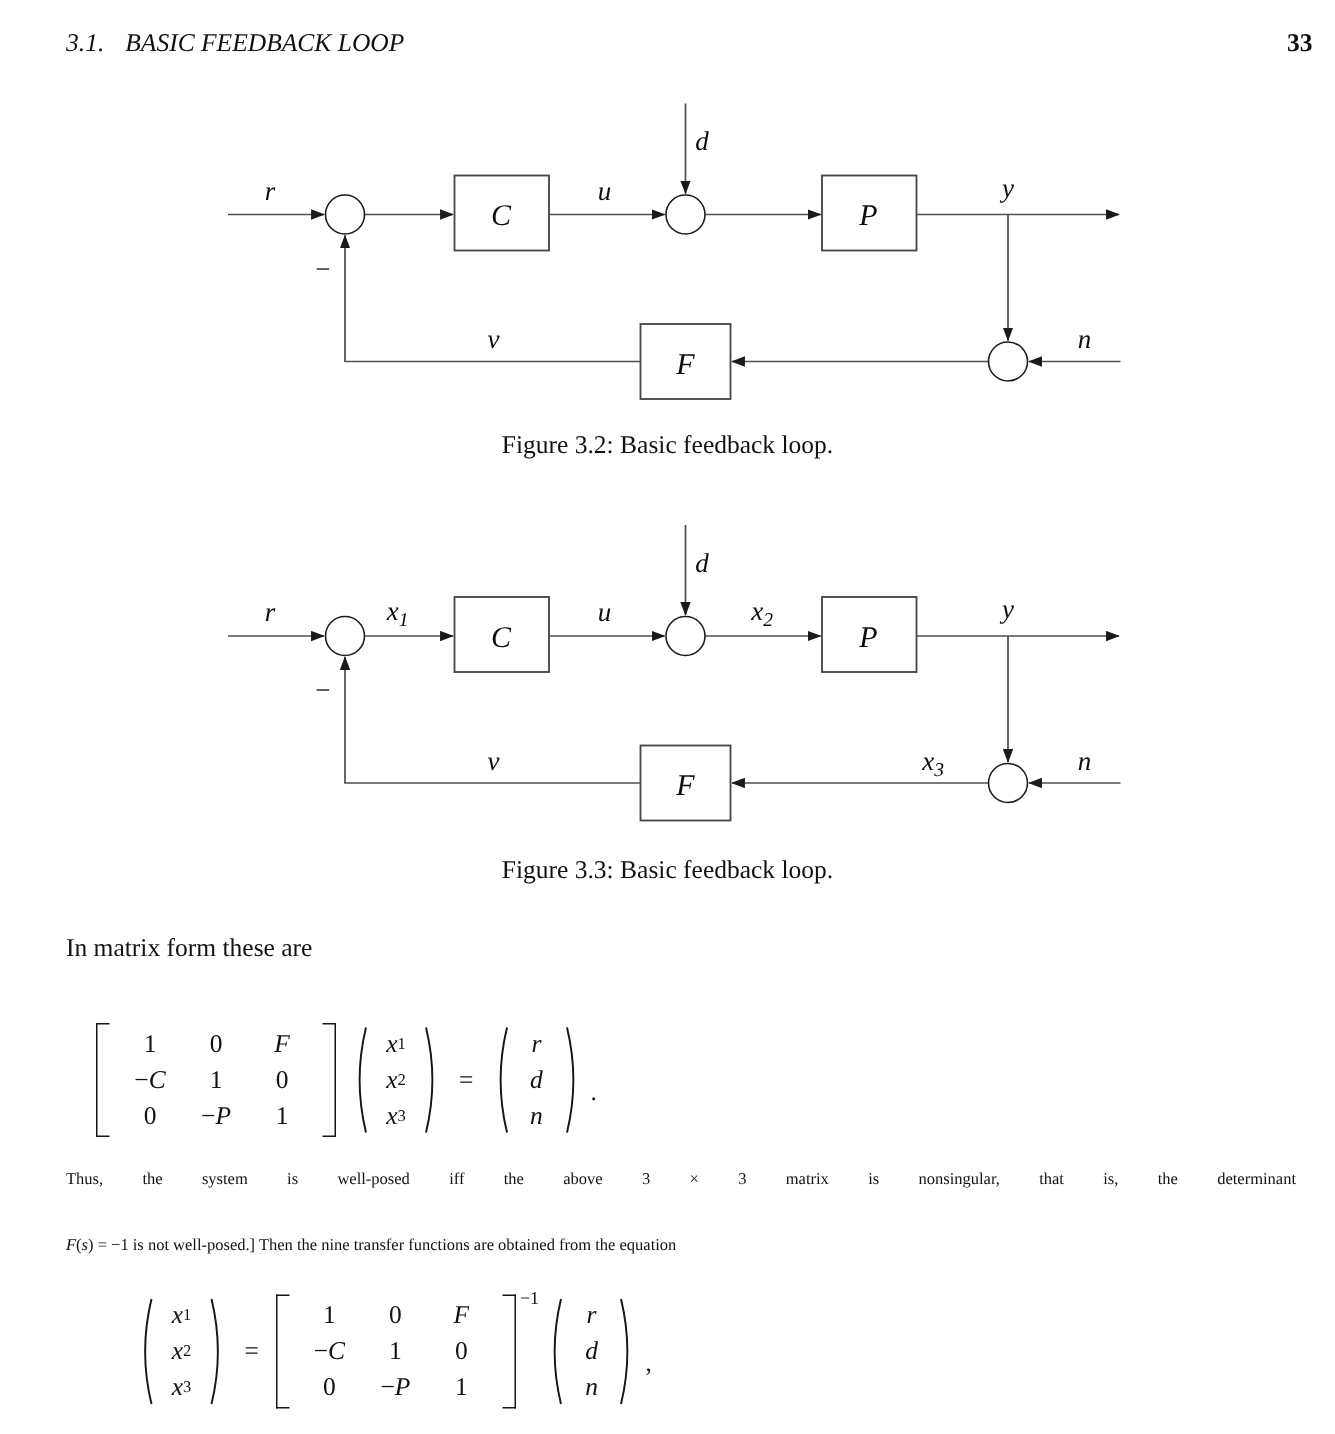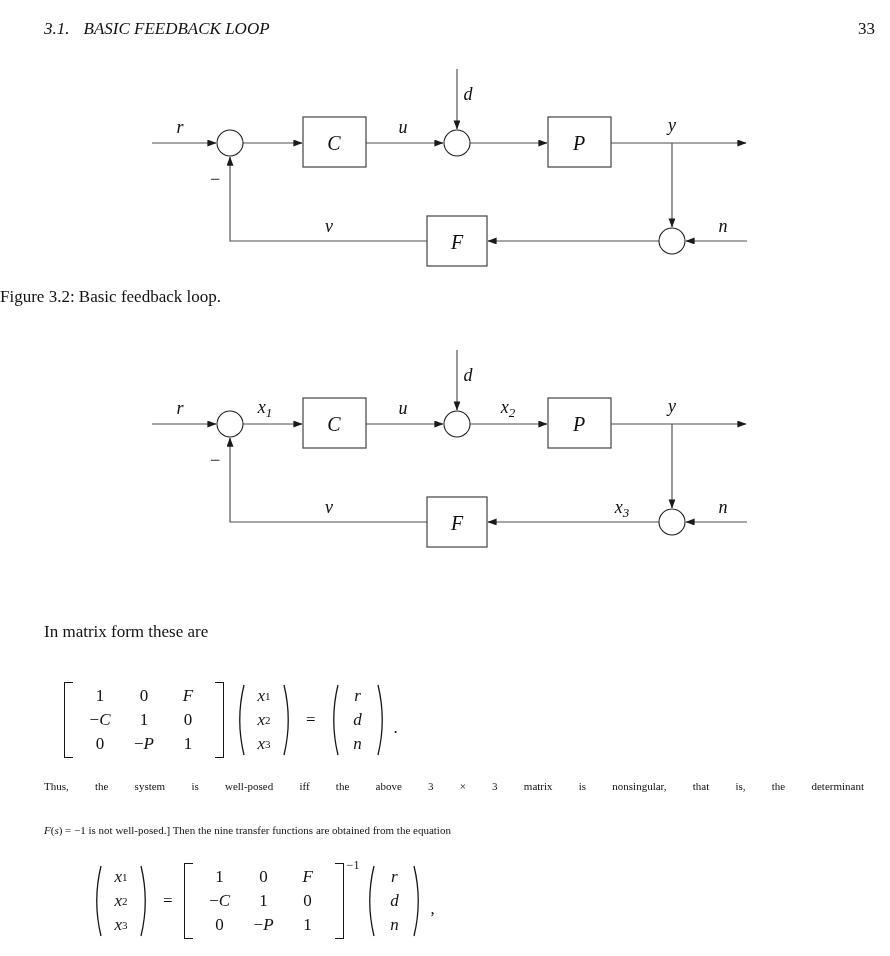--- a/index.html
+++ b/index.html
@@ -7,34 +7,34 @@
     position:relative; width:890px; height:956px; background:#ffffff;
     font-family:"Liberation Serif","DejaVu Serif",serif; color:#111;
     overflow:hidden;
     padding-left:12px;
   }
   .abs { position:absolute; }
 
   
   .hdr-left { left:44px; top:19px; font-style:italic; font-size:17px; white-space:nowrap; }
   .hdr-num { margin-right:14px; }
-  .hdr-right { right:27px; top:19px; font-size:17px; }
+  .hdr-right { right:27px; top:19px; font-size:17px;font-weight:bold; }
 
   
   .fig { left:0; width:890px; height:220px; }
   .fig line, .fig path.wire { stroke:#4f4f4f; stroke-width:1.15; fill:none; }
   .fig rect.blk { stroke:#4a4a4a; stroke-width:1.25; fill:#ffffff; }
   .fig circle.sum { stroke:#1c1c1c; stroke-width:1.05; fill:#ffffff; }
   .fig text { fill:#0d0d0d; font-family:"Liberation Serif","DejaVu Serif",serif;
               font-style:italic; text-anchor:middle; }
   .fig text.sig { font-size:18px; }
   .fig text.blkl { font-size:20px; }
   .fig tspan.sub { font-size:13px; font-style:italic; }
 
-  .caption { left:0; width:890px; font-size:17px; }
+  .caption { left:0; width:890px; text-align:center; font-size:17px; }
 
   
   .intro { left:44px; top:622px; font-size:17px; }
   .pline { left:44px; width:820px; font-size:11px; line-height:22px;
            text-align:justify; text-align-last:justify; }
   .pline.last { text-align-last:auto; }
 
   
   .eq { position:absolute; display:flex; align-items:center; font-size:17px; }
   .mat { display:grid; grid-template-columns:repeat(3,44px); grid-auto-rows:24px; padding:2px 5px; }
@@ -127,20 +127,21 @@
     <text class="sig" x="265" y="72"><tspan>x</tspan><tspan class="sub" dy="4">1</tspan></text>
     <text class="sig" x="403" y="73">u</text>
     <text class="sig" x="468" y="40">d</text>
     <text class="sig" x="508" y="72"><tspan>x</tspan><tspan class="sub" dy="4">2</tspan></text>
     <text class="sig" x="672" y="71">y</text>
     <text class="sig" x="622" y="172"><tspan>x</tspan><tspan class="sub" dy="4">3</tspan></text>
     <text class="sig" x="723" y="172">n</text>
     <text class="sig" x="329" y="172">v</text>
     <text class="sig" x="215" y="125">−</text>
   </svg>
+  <div class="abs caption" style="top:570px">Figure 3.3: Basic feedback loop.</div>
 
   <div class="abs intro">In matrix form these are</div>
 
   <div class="eq" style="left:64px; top:682px">
     <div class="brk l"></div>
     <div class="mat">
         <div class="mcell">
           <span>1</span>
         </div>
         <div class="mcell">

